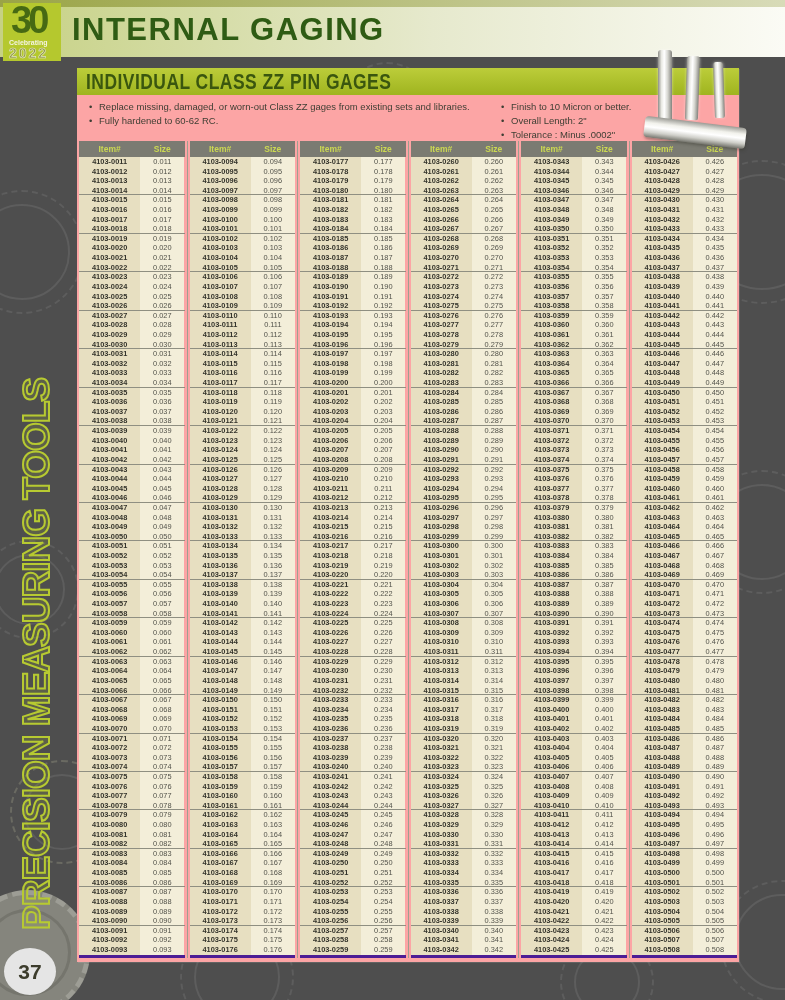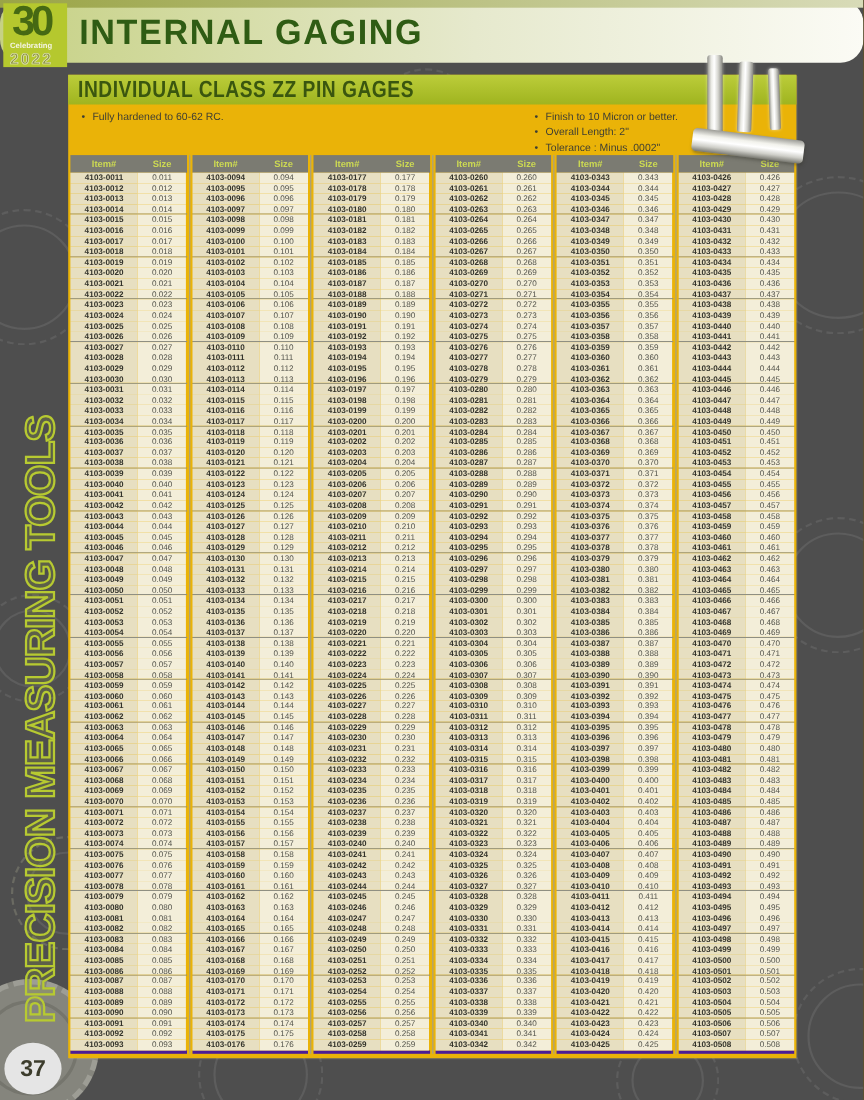--- a/index.html
+++ b/index.html
@@ -7,21 +7,21 @@
         font-family:"Liberation Sans",sans-serif;}
 
   
   .gear{position:absolute;border:2px dashed #5d5d5d;border-radius:50%;z-index:0;}
   .gear::after{content:'';position:absolute;inset:12px;border:2px solid #5d5d5d;border-radius:50%;}
   .gear-light{position:absolute;background:#85857d;border:5px dashed #9d9d95;border-radius:50%;z-index:1;}
   .gear-light::after{content:'';position:absolute;inset:14px;border:3px solid #75756d;border-radius:50%;}
 
   
   .top-band{position:absolute;left:0;top:0;width:785px;height:57px;z-index:3;
-            background:linear-gradient(90deg,#c6d184 0%,#e6e9cd 55%,#fbfbf5 100%);border-radius:21px;}
+            background:linear-gradient(90deg,#c6d184 0%,#e6e9cd 55%,#fbfbf5 100%);}
   .top-band::before{content:'';position:absolute;left:0;top:0;width:100%;height:7px;
             background:linear-gradient(90deg,#9aa446,#d8dbb8);}
   .page-title{position:absolute;left:72px;top:11px;font-size:32px;font-weight:bold;
             color:#2f5c14;letter-spacing:1.5px;transform:scaleX(.97);transform-origin:left;}
 
   
   .logo{position:absolute;left:3px;top:3px;width:58px;height:58px;background:#b5c82e;z-index:5;
         overflow:hidden;}
   .logo .num{position:absolute;left:8px;top:-4px;font-size:38px;font-weight:bold;color:#466913;
         letter-spacing:-4px;}
@@ -35,22 +35,22 @@
   .side-text span{writing-mode:vertical-rl;transform:rotate(180deg);white-space:nowrap;
         font-size:37px;font-weight:bold;letter-spacing:-1px;
         color:rgba(183,202,49,.15);-webkit-text-stroke:2px #b7ca31;}
 
   
   .page-badge{position:absolute;left:4px;top:948px;width:52px;height:47px;border-radius:50%;
         background:#e5e5e5;z-index:6;text-align:center;line-height:47px;
         font-size:21px;font-weight:bold;color:#3c3c2c;}
 
   
-  .panel{position:absolute;left:62px;top:68px;width:662px;height:894px;z-index:4;
-        background:#eab308;box-shadow:1px 1px 0 rgba(255,255,255,.12);}
+  .panel{position:absolute;left:77px;top:68px;width:662px;height:894px;z-index:4;
+        background:#fca5a5;box-shadow:1px 1px 0 rgba(255,255,255,.12);}
   .banner{position:absolute;left:0;top:0;width:662px;height:27px;
         background:linear-gradient(#bccd3a,#9fb41f);}
   .banner .h{position:absolute;left:9px;top:2px;font-size:19px;font-weight:bold;color:#3a560f;
         letter-spacing:.5px;transform:scale(.92,1.12);transform-origin:left top;white-space:nowrap;}
 
   
   .bullets{position:absolute;top:32px;font-size:9.5px;line-height:13.8px;color:#3e3e33;}
   .bullets-left{left:12px;width:400px;}
   .bullets-right{left:424px;width:175px;}
   .bullet{padding-left:10px;position:relative;}
@@ -116,20 +116,21 @@
 
   <div class="page-badge">37</div>
 
   <div class="panel">
 
     <div class="banner">
       <div class="h">INDIVIDUAL CLASS ZZ PIN GAGES</div>
     </div>
 
     <div class="bullets bullets-left">
+        <div class="bullet">Replace missing, damaged, or worn-out Class ZZ gages from existing sets and libraries.</div>
         <div class="bullet">Fully hardened to 60-62 RC.</div>
       </div>
     <div class="bullets bullets-right">
         <div class="bullet">Finish to 10 Micron or better.</div>
         <div class="bullet">Overall Length: 2"</div>
         <div class="bullet">Tolerance : Minus .0002"</div>
       </div>
 
     <div class="pins">
       <div class="pin-v" style="left:18px;top:2px;width:14px;height:72px;"></div>

